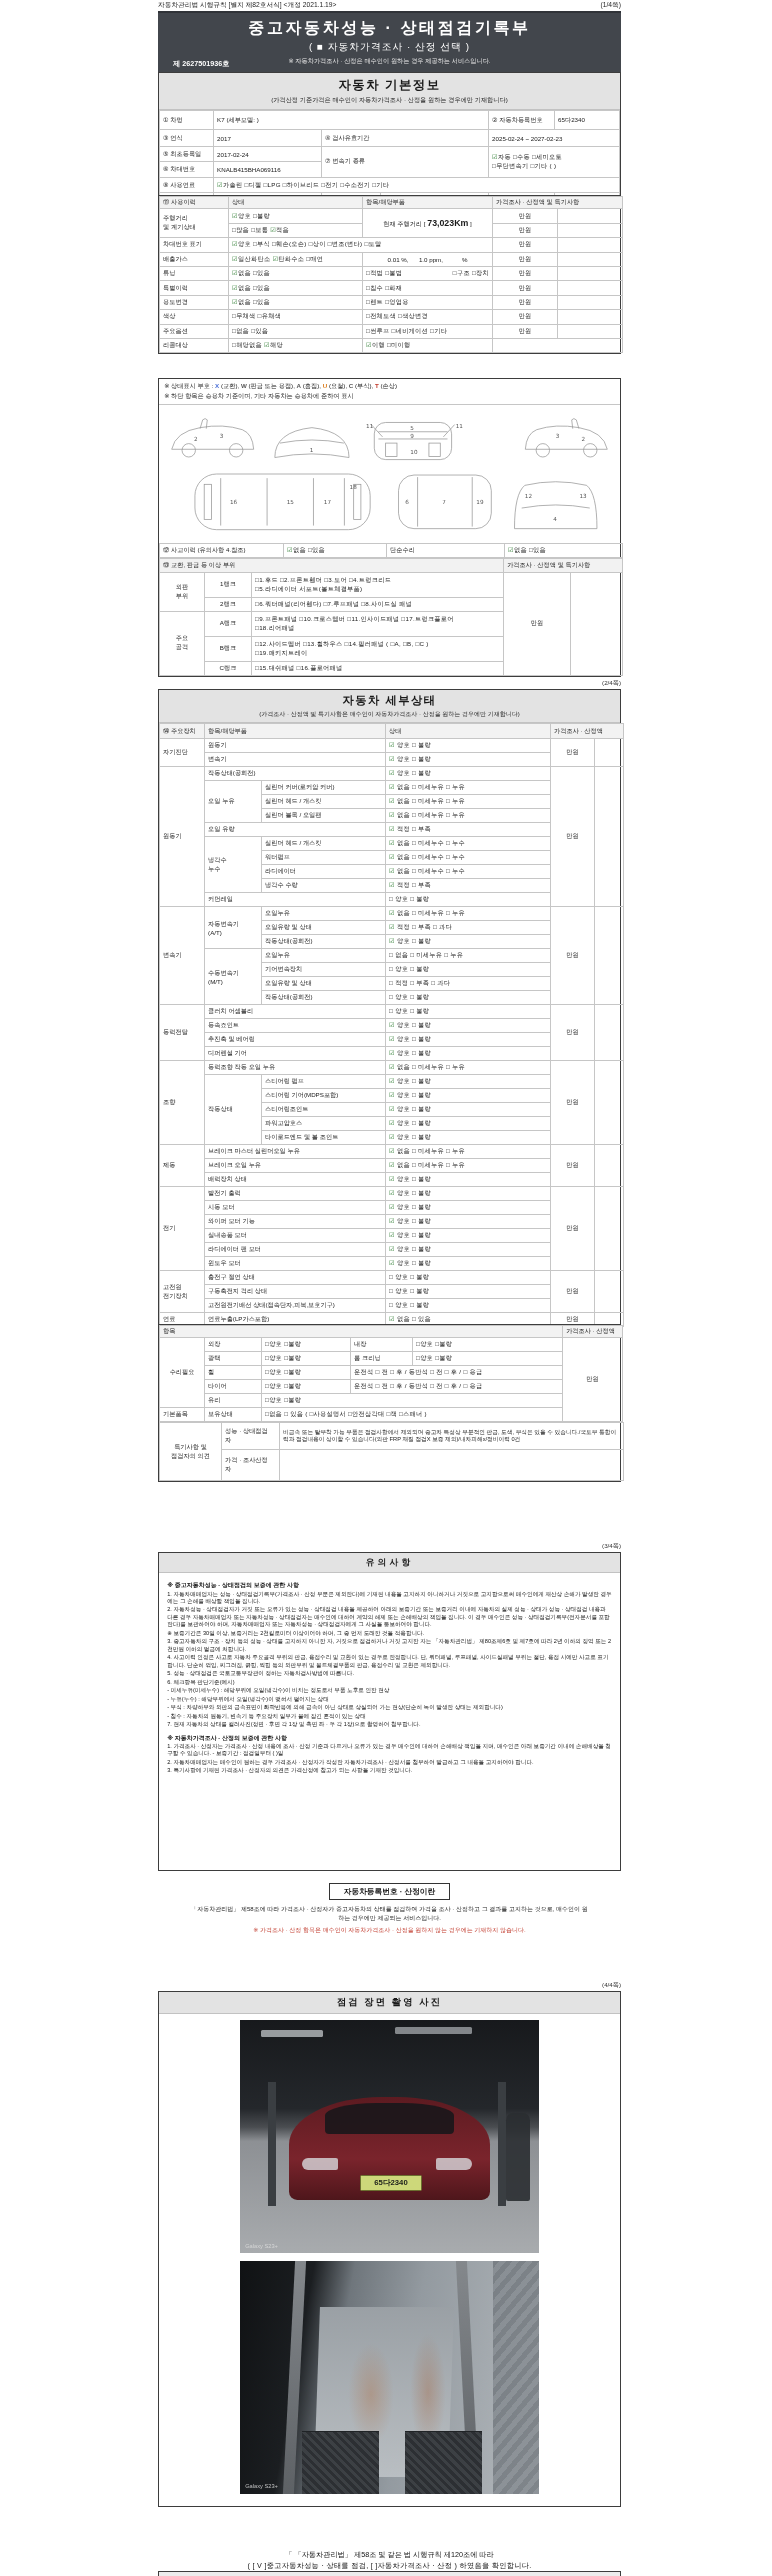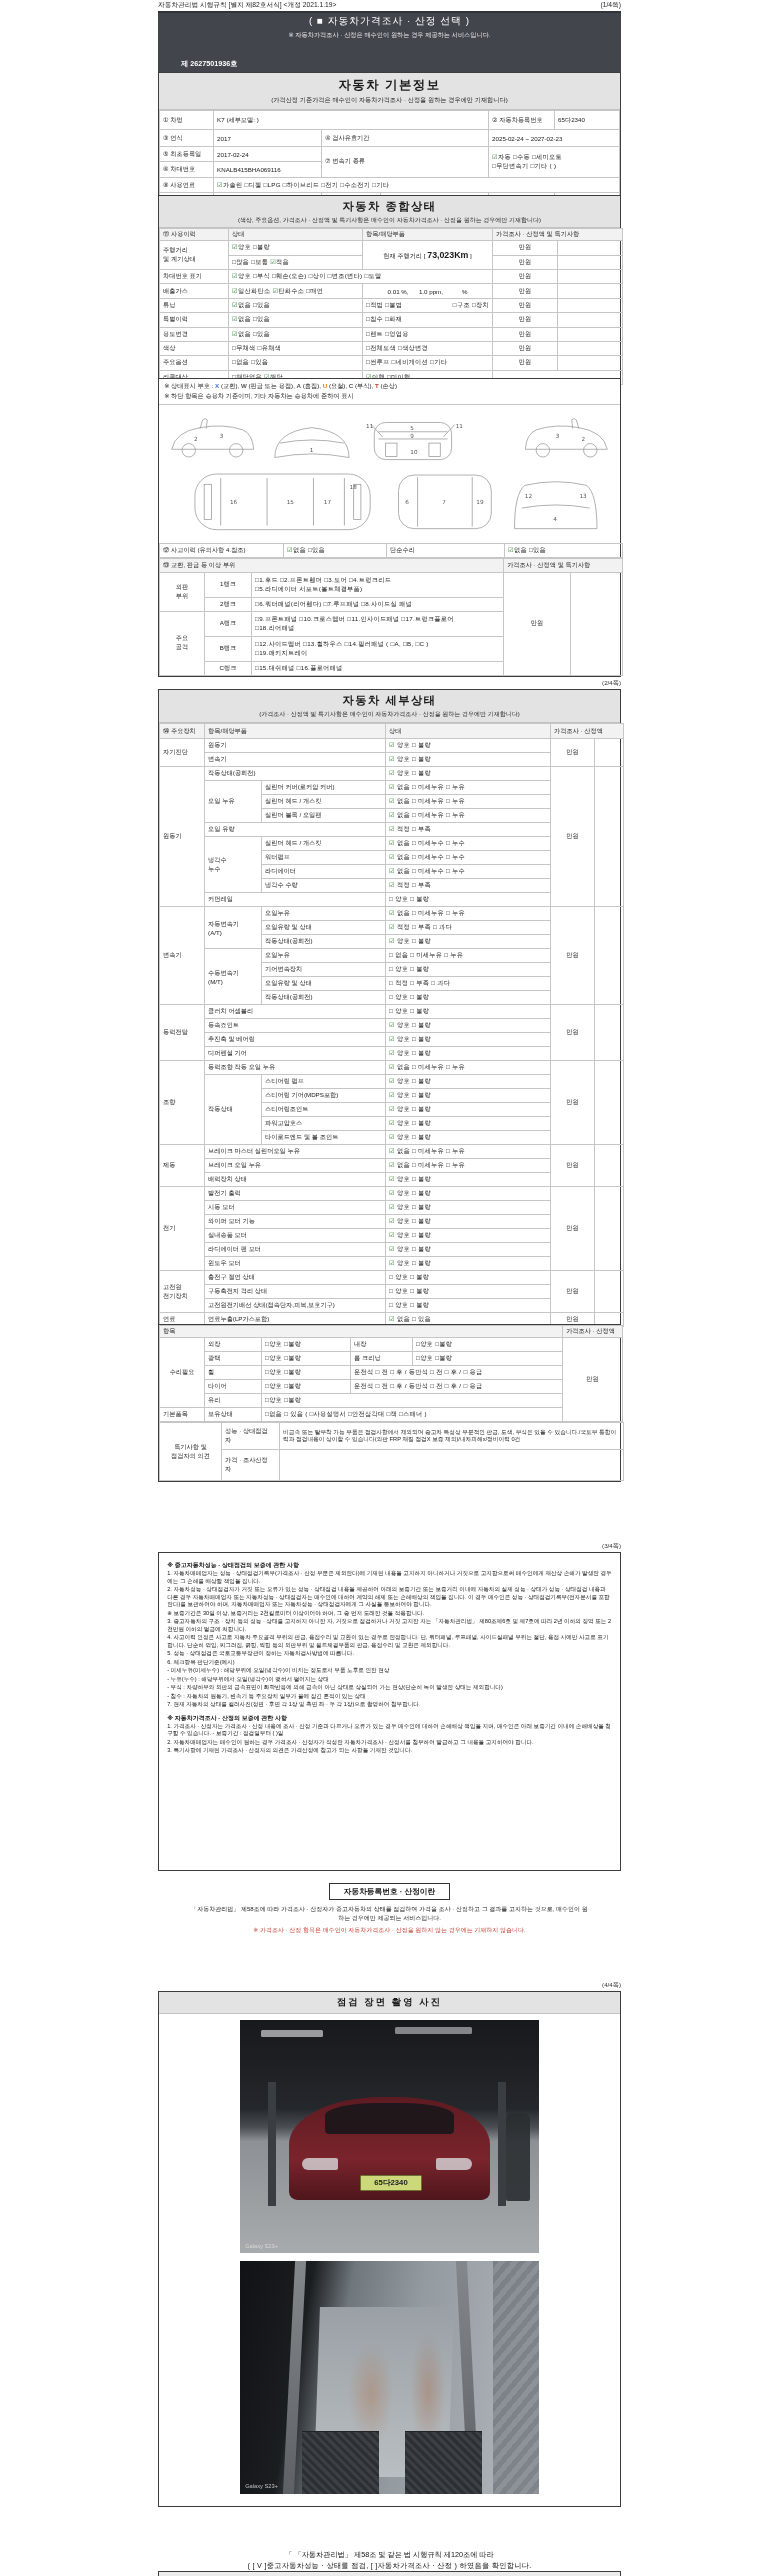--- a/index.html
+++ b/index.html
@@ -7,21 +7,21 @@
        font-family:"Liberation Sans","DejaVu Sans",sans-serif;color:#1a1a1a;font-size:6.2px}
   .abs{position:absolute;left:158px;width:463px;box-sizing:border-box}
   .pagemark{position:absolute;width:463px;left:158px;text-align:right;font-size:6.2px;color:#333}
   
   .topline{display:flex;justify-content:space-between;font-size:6.7px;color:#222}
   
   .dkhdr{background:#42464c;color:#fff;height:61px;position:relative;border-top:2.1px solid #303338}
   .dkhdr .t1{text-align:center;font-size:16px;font-weight:bold;letter-spacing:2.6px;padding-top:4.6px}
   .dkhdr .t2{text-align:center;font-size:9.8px;letter-spacing:1px;margin-top:2.1px}
   .dkhdr .t3{text-align:center;font-size:6.2px;color:#e8e8e8;margin-top:2.6px}
-  .dkhdr .docno{position:absolute;left:23px;bottom:3.1px;font-size:7.2px;font-weight:bold}
+  .dkhdr .docno{position:absolute;left:15px;bottom:3.1px;font-size:7.2px;font-weight:bold}
   
   .box{border:1px solid #3d3d3d;background:#fff}
   .band{background:#e3e3e3;text-align:center;padding:4.1px 0 3.6px;border-bottom:0.5px solid #c2c2c2}
   .band .bt{font-size:12.4px;font-weight:bold;letter-spacing:1.5px}
   .band .bs{font-size:6.2px;margin-top:2.1px;color:#222}
   table{border-collapse:collapse;width:100%;table-layout:fixed}
   td{border:0.5px solid #c6c6c6;font-size:6.2px;padding:0.5px 3.1px;overflow:hidden;vertical-align:middle}
   td.lab{color:#222}
   td.ctr{text-align:center}
   td.pr{text-align:center;color:#222}
@@ -51,20 +51,21 @@
 </style>
 </head>
 <body>
 
 <div class="abs topline" style="top:1px">
   <span>자동차관리법 시행규칙 [별지 제82호서식] &lt;개정 2021.1.19&gt;</span>
   <span>(1/4쪽)</span>
 </div>
 
 <div class="abs dkhdr" style="top:11.3px">
+  <div class="t1">중고자동차성능 · 상태점검기록부</div>
   <div class="t2">( ■ 자동차가격조사 · 산정 선택 )</div>
   <div class="t3">※ 자동차가격조사 · 산정은 매수인이 원하는 경우 제공하는 서비스입니다.</div>
   <div class="docno">제 2627501936호</div>
 </div>
 
 <div class="abs box" style="top:72px">
   <div class="band">
     <div class="bt">자동차 기본정보</div>
     <div class="bs">(가격산정 기준가격은 매수인이 자동차가격조사 · 산정을 원하는 경우에만 기재합니다)</div>
   </div>
@@ -113,24 +114,20 @@
       <td class="lab">⑩ 보증유형</td>
       <td class="cbx">□자가보증   <span class="chk">☑</span>보험사보증  [한화]</td>
       <td class="lab">가격산정 기준가격</td>
       <td class="ctr">0 0 0 0 0 만원</td>
     </tr>
   </tbody>
     </table>
 </div>
 
 <div class="abs box" style="top:195px">
-  <div class="band" style="padding:2.6px 0 2.1px">
-    <div class="bt" style="font-size:11.3px">자동차 종합상태</div>
-    <div class="bs" style="font-size:6px">(색상, 주요옵션, 가격조사 · 산정액 및 특기사항은 매수인이 자동차가격조사 · 산정을 원하는 경우에만 기재합니다)</div>
-  </div>
   <table>
     <colgroup>
         <col style="width:69px">
         <col style="width:134px">
         <col style="width:130px">
         <col style="width:65px">
         <col style="width:65px">
       </colgroup>
     <tbody>
         <tr style="height:12.4px;background:#f2f2f2">
@@ -666,20 +663,23 @@
 자</td>
       <td></td>
     </tr>
   </tbody>
     </table>
 </div>
 
 <div class="pagemark" style="top:1542px">(3/4쪽)</div>
 
 <div class="abs box" style="top:1552px;min-height:319px">
+  <div class="band" style="padding:3.6px 0">
+    <div style="font-size:8.8px;font-weight:bold;letter-spacing:3.1px">유의사항</div>
+  </div>
   <div class="fine" style="padding:5.2px 8.2px 4.1px">
     <div class="ntitle">※ 중고자동차성능 · 상태점검의 보증에 관한 사항</div>
     <div>
         <div class="ln">1.  자동차매매업자는 성능 · 상태점검기록부(가격조사 · 산정 부분은 제외한다)에 기재된 내용을 고지하지 아니하거나 거짓으로 고지함으로써 매수인에게 재산상 손해가 발생한 경우에는 그 손해를 배상할 책임을 집니다.</div>
         <div class="ln">2.  자동차성능 · 상태점검자가 거짓 또는 오류가 있는 성능 · 상태점검 내용을 제공하여 아래의 보증기간 또는 보증거리 이내에 자동차의 실제 성능 · 상태가 성능 · 상태점검 내용과 다른 경우 자동차매매업자 또는 자동차성능 · 상태점검자는 매수인에 대하여 계약의 해제 또는 손해배상의 책임을 집니다. 이 경우 매수인은 성능 · 상태점검기록부(전자문서를 포함한다)를 보관하여야 하며, 자동차매매업자 또는 자동차성능 · 상태점검자에게 그 사실을 통보하여야 합니다.</div>
         <div class="ln">      ※ 보증기간은 30일 이상, 보증거리는 2천킬로미터 이상이어야 하며, 그 중 먼저 도래한 것을 적용합니다.</div>
         <div class="ln">3.  중고자동차의 구조 · 장치 등의 성능 · 상태를 고지하지 아니한 자, 거짓으로 점검하거나 거짓 고지한 자는 「자동차관리법」 제80조제6호 및 제7호에 따라 2년 이하의 징역 또는 2천만원 이하의 벌금에 처합니다.</div>
         <div class="ln">4.  사고이력 인정은 사고로 자동차 주요골격 부위의 판금, 용접수리 및 교환이 있는 경우로 한정합니다. 단, 쿼터패널, 루프패널, 사이드실패널 부위는 절단, 용접 시에만 사고로 표기합니다. 단순히 꺾임, 찌그러짐, 긁힘, 찍힘 등의 외판부위 및 볼트체결부품의 판금, 용접수리 및 교환은 제외합니다.</div>
         <div class="ln">5.  성능 · 상태점검은 국토교통부장관이 정하는 자동차검사방법에 따릅니다.</div>
         <div class="ln">6.  체크항목 판단기준(예시)</div>

